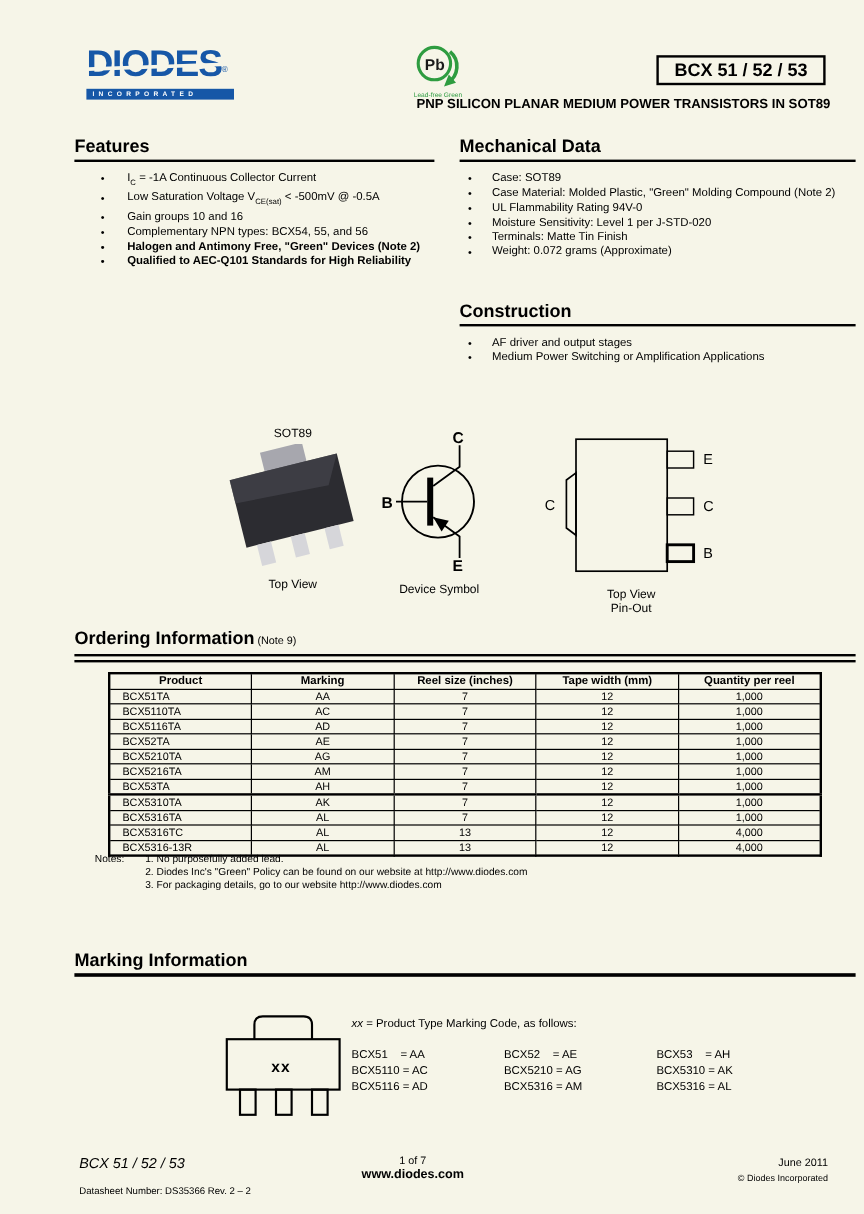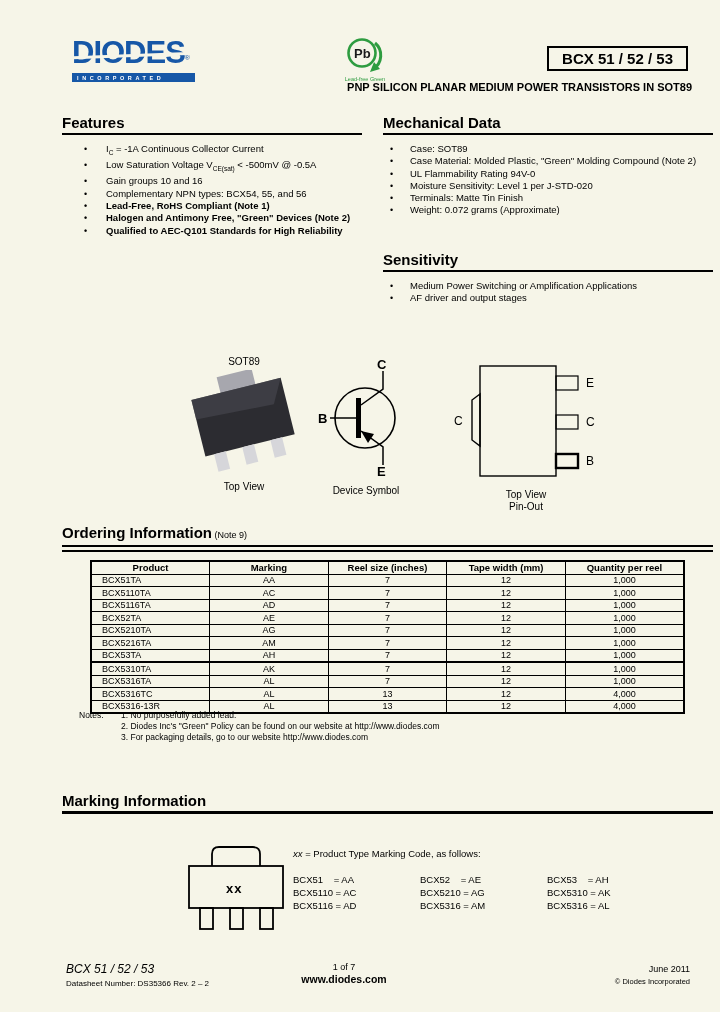--- a/index.html
+++ b/index.html
@@ -75,21 +75,21 @@
   .m-text { left:293px; top:848px; width:420px; font-size:9.5px; }
   .m-intro i { font-style:italic; }
   .mark-cols { display:flex; margin-top:14px; }
   .mark-col { width:127px; }
   .mark-col:last-child { width:auto; }
   .mark-line { white-space:pre; line-height:13px; }
 
   
   .footer-left { left:66px; top:962px; }
   .f-part { font-size:12px; font-style:italic; }
-  .f-doc { font-size:8px; margin-top:3px; }
+  .f-doc { font-size:8px; margin-top:12px; }
   .footer-center { left:0; top:962px; width:688px; text-align:center; }
   .f-page { font-size:9px; }
   .f-site { font-size:10.5px; font-weight:bold; margin-top:1px; }
   .footer-right { right:30px; top:964px; text-align:right; }
   .f-date { font-size:9px; }
   .f-copy { font-size:7.5px; margin-top:3px;padding-left:45px; }
 </style>
 </head>
 <body>
 
@@ -123,23 +123,20 @@
 
         <div class="bitem">
           <span>Gain groups 10 and 16</span>
         </div>
 
 
         <div class="bitem">
           <span>Complementary NPN types: BCX54, 55, and 56</span>
         </div>
 
-        <div class="bitem bold">
-          <span>Lead-Free, RoHS Compliant (Note 1)</span>
-        </div>
 
         <div class="bitem bold">
           <span>Halogen and Antimony Free, "Green" Devices (Note 2)</span>
         </div>
 
         <div class="bitem bold">
           <span>Qualified to AEC-Q101 Standards for High Reliability</span>
         </div>
       </div>
   </div>
@@ -169,29 +166,29 @@
         <span>Terminals: Matte Tin Finish</span>
       </div>
 
       <div class="bitem">
         <span>Weight:  0.072 grams (Approximate)</span>
       </div>
     </div>
 </div>
 
 <div class="abs apps">
-  <div class="sec-title">Sensitivity</div>
+  <div class="sec-title">Construction</div>
   <div class="blist list-b">
 
       <div class="bitem">
+        <span>AF driver and output stages</span>
+      </div>
+
+      <div class="bitem">
         <span>Medium Power Switching or Amplification Applications</span>
-      </div>
-
-      <div class="bitem">
-        <span>AF driver and output stages</span>
       </div>
     </div>
 </div>
 
 <div class="abs view v-sot89">
   <div class="view-label">SOT89</div>
   <svg width="132" height="102" viewBox="0 0 132 102">
     <g transform="rotate(-14 66 51)">
       <rect x="50" y="2" width="36" height="18" fill="#a7a7ae"></rect>
       <rect x="20" y="18" width="92" height="58" fill="#2c2c31"></rect>

